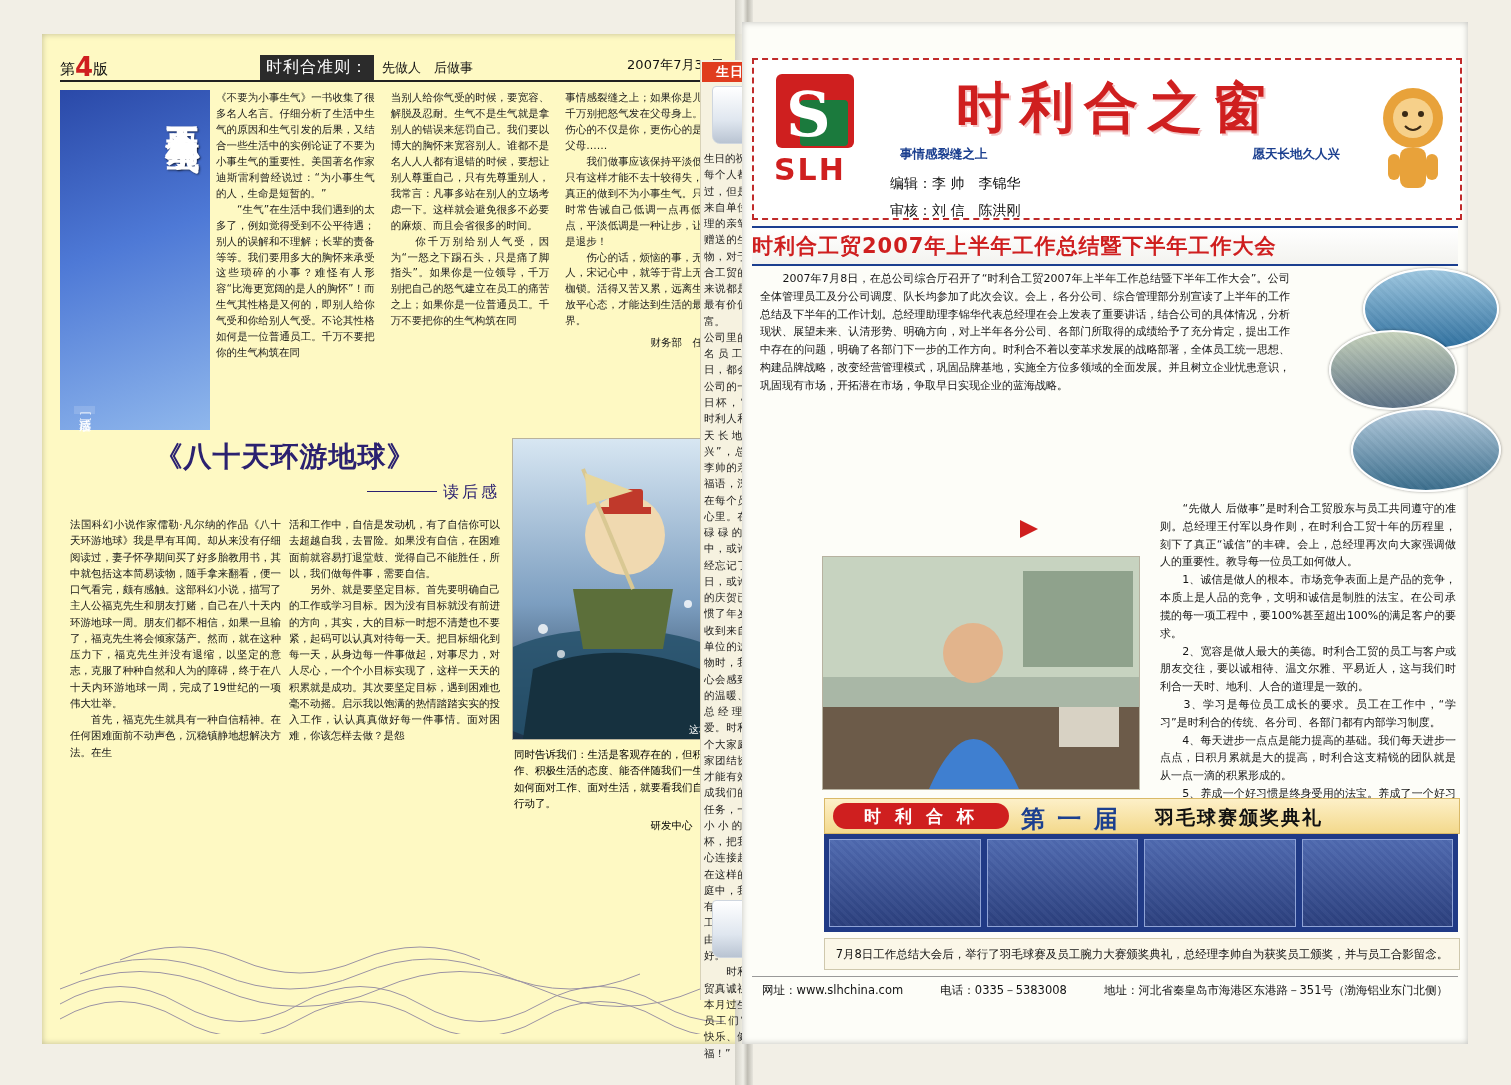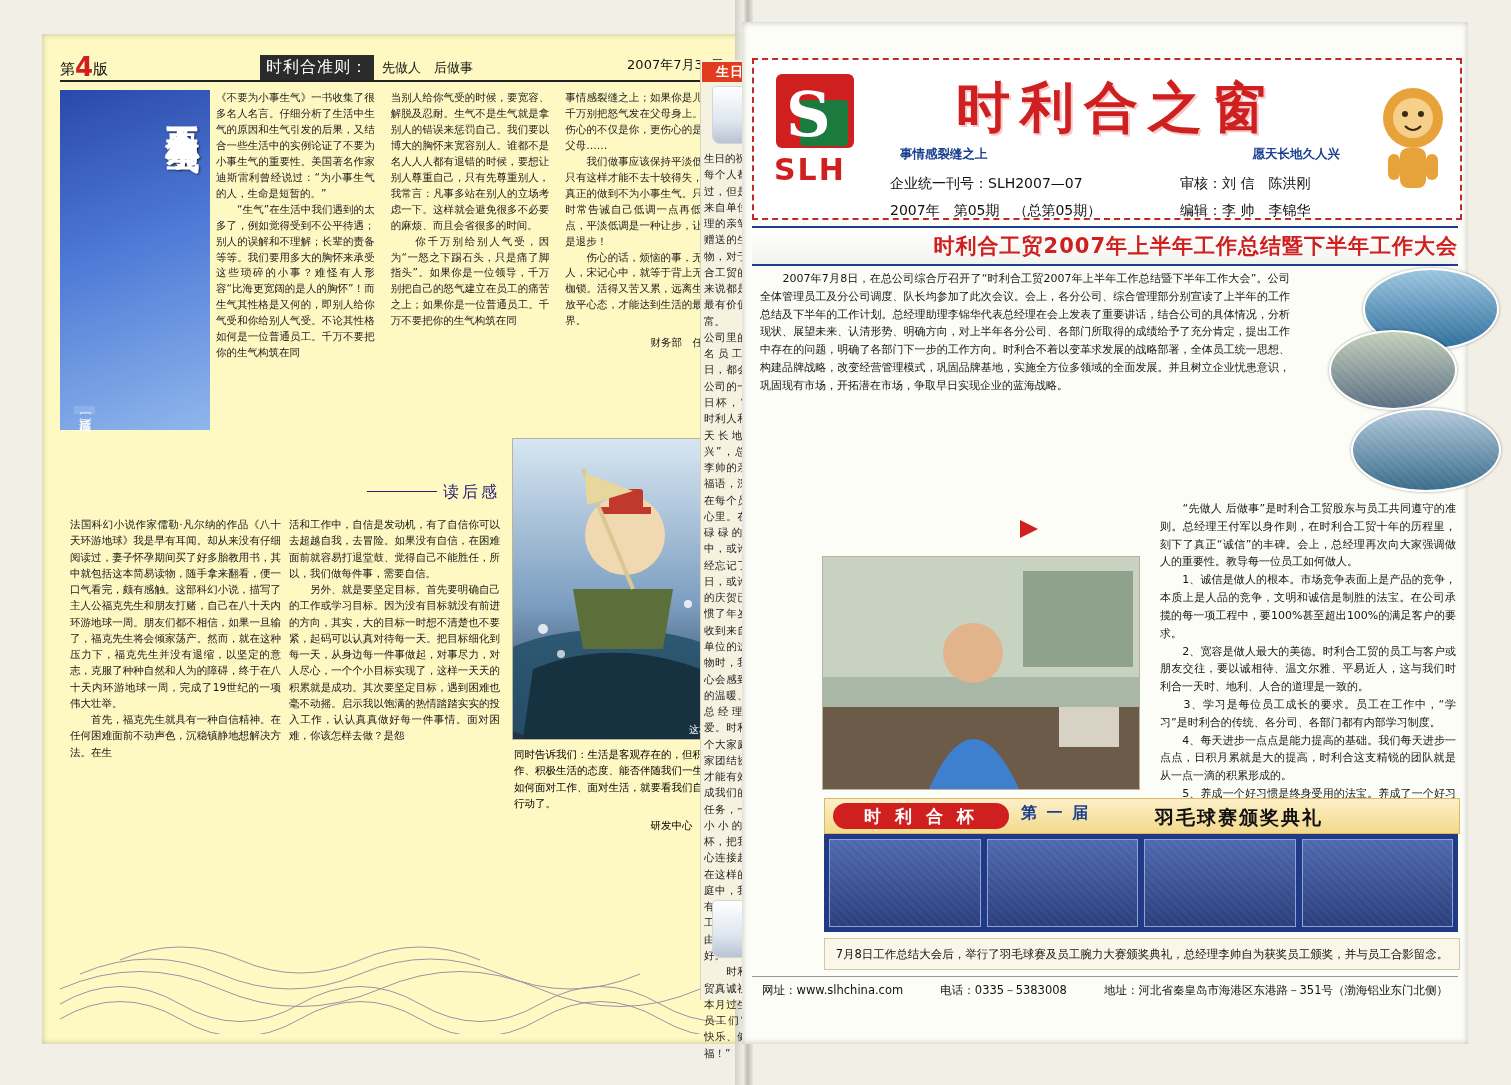--- a/index.html
+++ b/index.html
@@ -54,32 +54,32 @@
   .logo .slh{position:absolute;left:4px;top:82px;font-size:30px;font-weight:bold;color:#cf1f1f;letter-spacing:2px;}
   .r-title{position:absolute;left:132px;top:12px;width:460px;text-align:center;font-size:54px;font-weight:bold;color:#cf1f1f;letter-spacing:10px;
      text-shadow:2px 2px 0 #f3c9c9;}
   .r-slogans{position:absolute;left:146px;top:86px;width:440px;display:flex;justify-content:space-between;font-size:12.5px;color:#1b3f8f;font-weight:bold;}
   .r-meta{position:absolute;left:136px;top:110px;width:560px;display:flex;font-size:14px;color:#111;}
   .r-meta .c1{width:290px;line-height:1.9;}
   .r-meta .c2{width:250px;line-height:1.9;}
   .mascot{position:absolute;right:8px;top:14px;width:78px;height:128px;}
   
   .r-headline{position:absolute;left:752px;top:226px;width:706px;height:36px;background:linear-gradient(180deg,#ffffff,#f3f3ef);border-top:2px solid #1b3f8f;border-bottom:2px solid #1b3f8f;}
-  .r-headline span{display:block;text-align:right;font-size:21px;font-weight:bold;color:#cf1f1f;line-height:36px;letter-spacing:1px;}
+  .r-headline span{display:block;text-align:left;font-size:21px;font-weight:bold;color:#cf1f1f;line-height:36px;letter-spacing:1px;}
   .r-photos{position:absolute;right:14px;top:268px;width:168px;height:222px;}
   .ph{position:absolute;border-radius:50%;border:2px solid #fff;box-shadow:0 0 3px rgba(0,0,0,.4);overflow:hidden;}
   .r-body{position:absolute;left:760px;top:270px;width:530px;font-size:11px;line-height:1.62;text-align:justify;color:#141414;}
   .r-body2{position:absolute;left:1160px;top:500px;width:296px;font-size:11px;line-height:1.62;text-align:justify;color:#141414;}
   .slogan2{position:absolute;left:766px;top:512px;width:260px;font-size:25px;font-weight:bold;color:#1b3f8f;letter-spacing:2px;}
   .arrow{position:absolute;left:1020px;top:520px;width:0;height:0;border-left:18px solid #cf1f1f;border-top:9px solid transparent;border-bottom:9px solid transparent;}
   .bigphoto{position:absolute;left:822px;top:556px;width:316px;height:232px;border:1px solid #b7b2a0;background:linear-gradient(180deg,#cfd9c9,#8fa292 40%,#6d7f86);}
   
   .award-head{position:absolute;left:824px;top:798px;width:634px;height:34px;background:linear-gradient(180deg,#fdf0c8,#f3d98c);border:1px solid #d9b968;}
   .aw-badge{position:absolute;left:8px;top:4px;width:176px;height:26px;background:#cf1f1f;border-radius:13px;color:#fff;font-size:17px;font-weight:bold;text-align:center;line-height:26px;letter-spacing:4px;}
-  .aw-1st{position:absolute;left:196px;top:4px;font-size:16px;font-weight:bold;color:#1b3f8f;letter-spacing:2px;}
+  .aw-1st{position:absolute;left:196px;top:4px;font-size:24px;font-weight:bold;color:#1b3f8f;letter-spacing:2px;}
   .aw-title{position:absolute;left:330px;top:6px;font-size:19px;font-weight:bold;color:#111;letter-spacing:2px;}
   .aw-grid{position:absolute;left:824px;top:834px;width:634px;height:98px;display:flex;gap:6px;background:#203a86;padding:5px;box-sizing:border-box;}
   .aw-grid .cell{flex:1;background:linear-gradient(180deg,#4f6ab0,#2b3f7d);border:1px solid #8fa3d6;position:relative;overflow:hidden;}
   .aw-cap{position:absolute;left:824px;top:938px;width:634px;height:30px;border:1px solid #cfc8ad;background:#fbf7e8;}
   .aw-cap span{display:block;font-size:11.5px;line-height:30px;text-align:center;color:#111;}
   .r-footer{position:absolute;left:752px;top:976px;width:706px;height:26px;border-top:1px solid #999;}
   .r-footer .row{display:flex;justify-content:space-between;font-size:11.5px;color:#111;padding:6px 10px 0 10px;}
   .imgnoise{position:absolute;inset:0;opacity:.25;background:repeating-linear-gradient(45deg,rgba(255,255,255,.12) 0 3px,rgba(0,0,0,.08) 3px 6px);}
   .vtxt{writing-mode:vertical-rl;text-orientation:upright;}
 </style>
@@ -119,20 +119,21 @@
         <div class="col">
           <div style="white-space:pre-wrap">事情感裂缝之上；如果你是儿女、千万别把怒气发在父母身上。因为伤心的不仅是你，更伤心的是你的父母……
 　　我们做事应该保持平淡低调，只有这样才能不去十较得失，才能真正的做到不为小事生气。只此我时常告诫自己低调一点再低调一点，平淡低调是一种让步，让步不是退步！
 　　伤心的话，烦恼的事，无聊的人，宋记心中，就等于背上无形的枷锁。活得又苦又累，远离生气，放平心态，才能达到生活的最高境界。</div>
           <div class="sign">财务部　任红霞</div>
         </div>
       </div>
     </div>
 
     <div class="art2">
+      <div class="a2title">《八十天环游地球》</div>
       <div class="a2sub"><span class="line"></span><span>读后感</span></div>
 
       <div class="a2img">
         <div class="sky"></div>
         <svg width="210" height="300" viewBox="0 0 210 300" style="position:absolute;left:0;top:0">
           <defs>
             <linearGradient id="g1" x1="0" y1="0" x2="0" y2="1">
               <stop offset="0%" stop-color="#d7e6f2"></stop>
                 <stop offset="55%" stop-color="#7c9ec0"></stop>
                 <stop offset="100%" stop-color="#1d3248"></stop>
@@ -201,27 +202,23 @@
         <div class="sq2"></div>
       <div class="s">S</div>
       <div class="slh">SLH</div>
     </div>
     <div class="r-title">时利合之窗</div>
     <div class="r-slogans">
       <span>事情感裂缝之上</span>
       <span>愿天长地久人兴</span>
     </div>
     <div class="r-meta">
-      <div class="c1">
-        <div>企业统一刊号：SLH2007—07</div>
-        <div>2007年　第05期　（总第05期）</div>
-      </div>
       <div class="c2">
+        <div>编辑：李 帅　李锦华</div>
         <div>审核：刘 信　陈洪刚</div>
-        <div>编辑：李 帅　李锦华</div>
       </div>
     </div>
     <svg class="mascot" viewBox="0 0 78 128">
       <circle cx="39" cy="44" r="30" fill="#e8a23a"></circle>
       <circle cx="39" cy="44" r="20" fill="#f6d08a"></circle>
       <circle cx="31" cy="40" r="3" fill="#3a2a16"></circle>
         <circle cx="47" cy="40" r="3" fill="#3a2a16"></circle>
       <path d="M31 52 Q39 60 47 52" stroke="#3a2a16" fill="none" stroke-width="2"></path>
       <rect x="26" y="74" width="26" height="40" rx="8" fill="#e8a23a"></rect>
       <rect x="14" y="80" width="12" height="26" rx="6" fill="#e8a23a"></rect>

